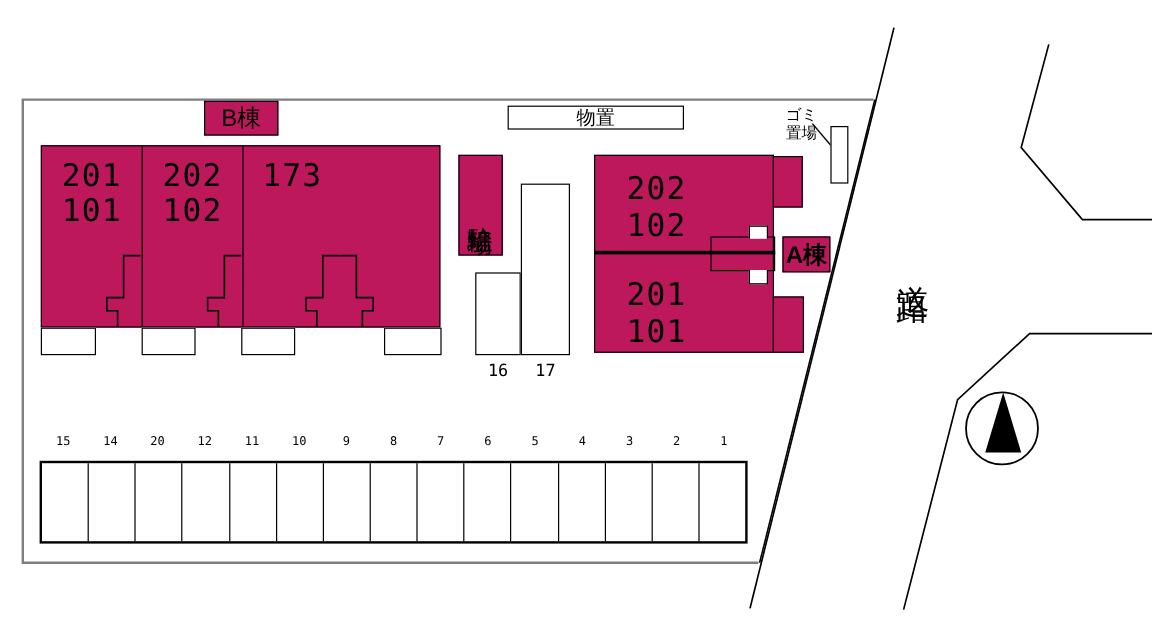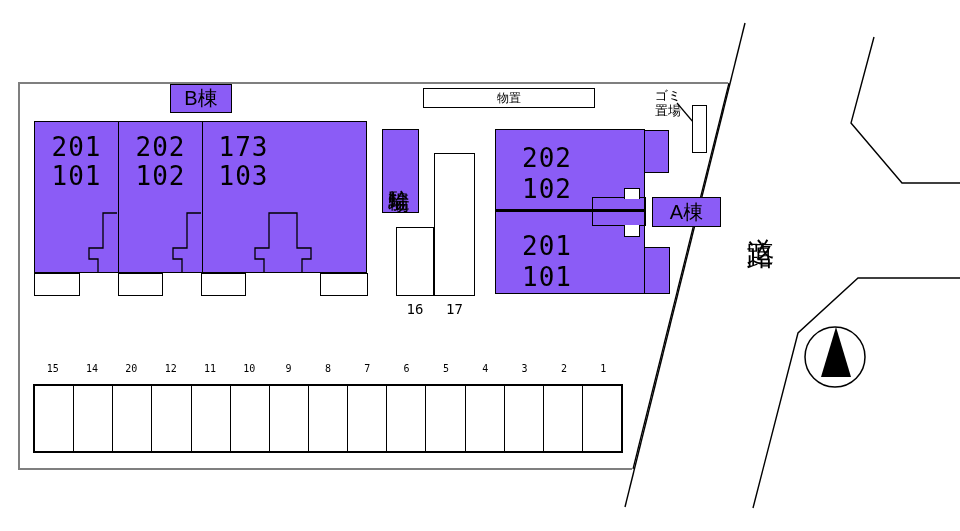--- a/index.html
+++ b/index.html
@@ -2,21 +2,21 @@
 <html><head>
 <meta charset="utf-8">
 <style>
   html,body{margin:0;padding:0;background:#fff;}
   .canvas{
     position:relative;width:960px;height:531px;background:#fff;overflow:hidden;
     font-family:"Liberation Sans","DejaVu Sans",sans-serif;color:#000;
   }
   .layer{position:absolute;left:0;top:0;width:960px;height:531px;pointer-events:none;}
   .abs{position:absolute;box-sizing:border-box;}
-  .box{position:absolute;box-sizing:border-box;background:#8b5cf6;border:1.5px solid #000;}
+  .box{position:absolute;box-sizing:border-box;background:#be185d;border:1.5px solid #000;}
   .thinbox{position:absolute;box-sizing:border-box;background:#fff;border:1.3px solid #000;}
   .label-box{display:flex;align-items:center;justify-content:center;}
   .mono{font-family:"DejaVu Sans Mono","Liberation Mono",monospace;}
   
   .bldg-b{left:34px;top:121px;width:333px;height:152px;display:grid;grid-template-columns:83px 84px 82px 84px;}
   .bldg-b .unit{box-sizing:border-box;padding-top:11px;text-align:center;}
   .bldg-b .unit + .unit{border-left:1.5px solid #000;}
   .unit-num{display:block;font-size:26px;line-height:29px;letter-spacing:1px;}
   
   .a-text{position:absolute;text-align:center;width:100px;left:497px;}
@@ -57,32 +57,31 @@
     <div class="unit">
       <span class="unit-num mono">201</span>
       <span class="unit-num mono">101</span>
     </div>
     <div class="unit">
       <span class="unit-num mono">202</span>
       <span class="unit-num mono">102</span>
     </div>
     <div class="unit">
       <span class="unit-num mono">173</span>
-      <span class="unit-num mono">103</span>
     </div>
   </div>
 
   <div class="thinbox" style="left:34px;top:273px;width:46px;height:23px;"></div>
   <div class="thinbox" style="left:118px;top:273px;width:45px;height:23px;"></div>
   <div class="thinbox" style="left:201px;top:273px;width:45px;height:23px;"></div>
   <div class="thinbox" style="left:320px;top:273px;width:48px;height:23px;"></div>
 
   <div class="box label-box" style="left:170px;top:84px;width:62px;height:29px;font-size:20px;">B棟</div>
 
-  <div class="thinbox label-box" style="left:423px;top:88px;width:172px;height:20px;font-size:12px;">物置</div>
+  <div class="thinbox label-box" style="left:423px;top:88px;width:147px;height:20px;font-size:16px;">物置</div>
 
   <div class="box vtext bicycle">駐輪場</div>
 
   <div class="thinbox" style="left:396px;top:227px;width:38px;height:69px;"></div>
   <div class="thinbox" style="left:434px;top:153px;width:41px;height:143px;"></div>
   <span class="side-space-label mono" style="left:396px;width:38px;">16</span>
   <span class="side-space-label mono" style="left:434px;width:41px;">17</span>
 
   <div class="box" style="left:495px;top:129px;width:150px;height:165px;"></div>
   <div class="box" style="left:644px;top:130px;width:25px;height:43px;"></div>
@@ -94,21 +93,21 @@
   <div class="abs" style="left:495px;top:209px;width:151px;height:3px;background:#000;"></div>
   <div class="a-text" style="top:143px;">
     <span class="unit-num mono">202</span>
     <span class="unit-num mono">102</span>
   </div>
   <div class="a-text" style="top:231px;">
     <span class="unit-num mono">201</span>
     <span class="unit-num mono">101</span>
   </div>
 
-  <div class="box label-box" style="left:652px;top:197px;width:69px;height:30px;font-size:20px;">A棟</div>
+  <div class="box label-box" style="left:652px;top:197px;width:40px;height:30px;font-size:20px;font-weight:bold;">A棟</div>
 
   <div class="thinbox" style="left:692px;top:105px;width:15px;height:48px;"></div>
   <div class="abs garbage-label">
     <span style="display:block;">ゴミ</span>
     <span style="display:block;">置場</span>
   </div>
 
   <div class="abs vtext road">道路</div>
 
   <div class="abs park-labels mono">

